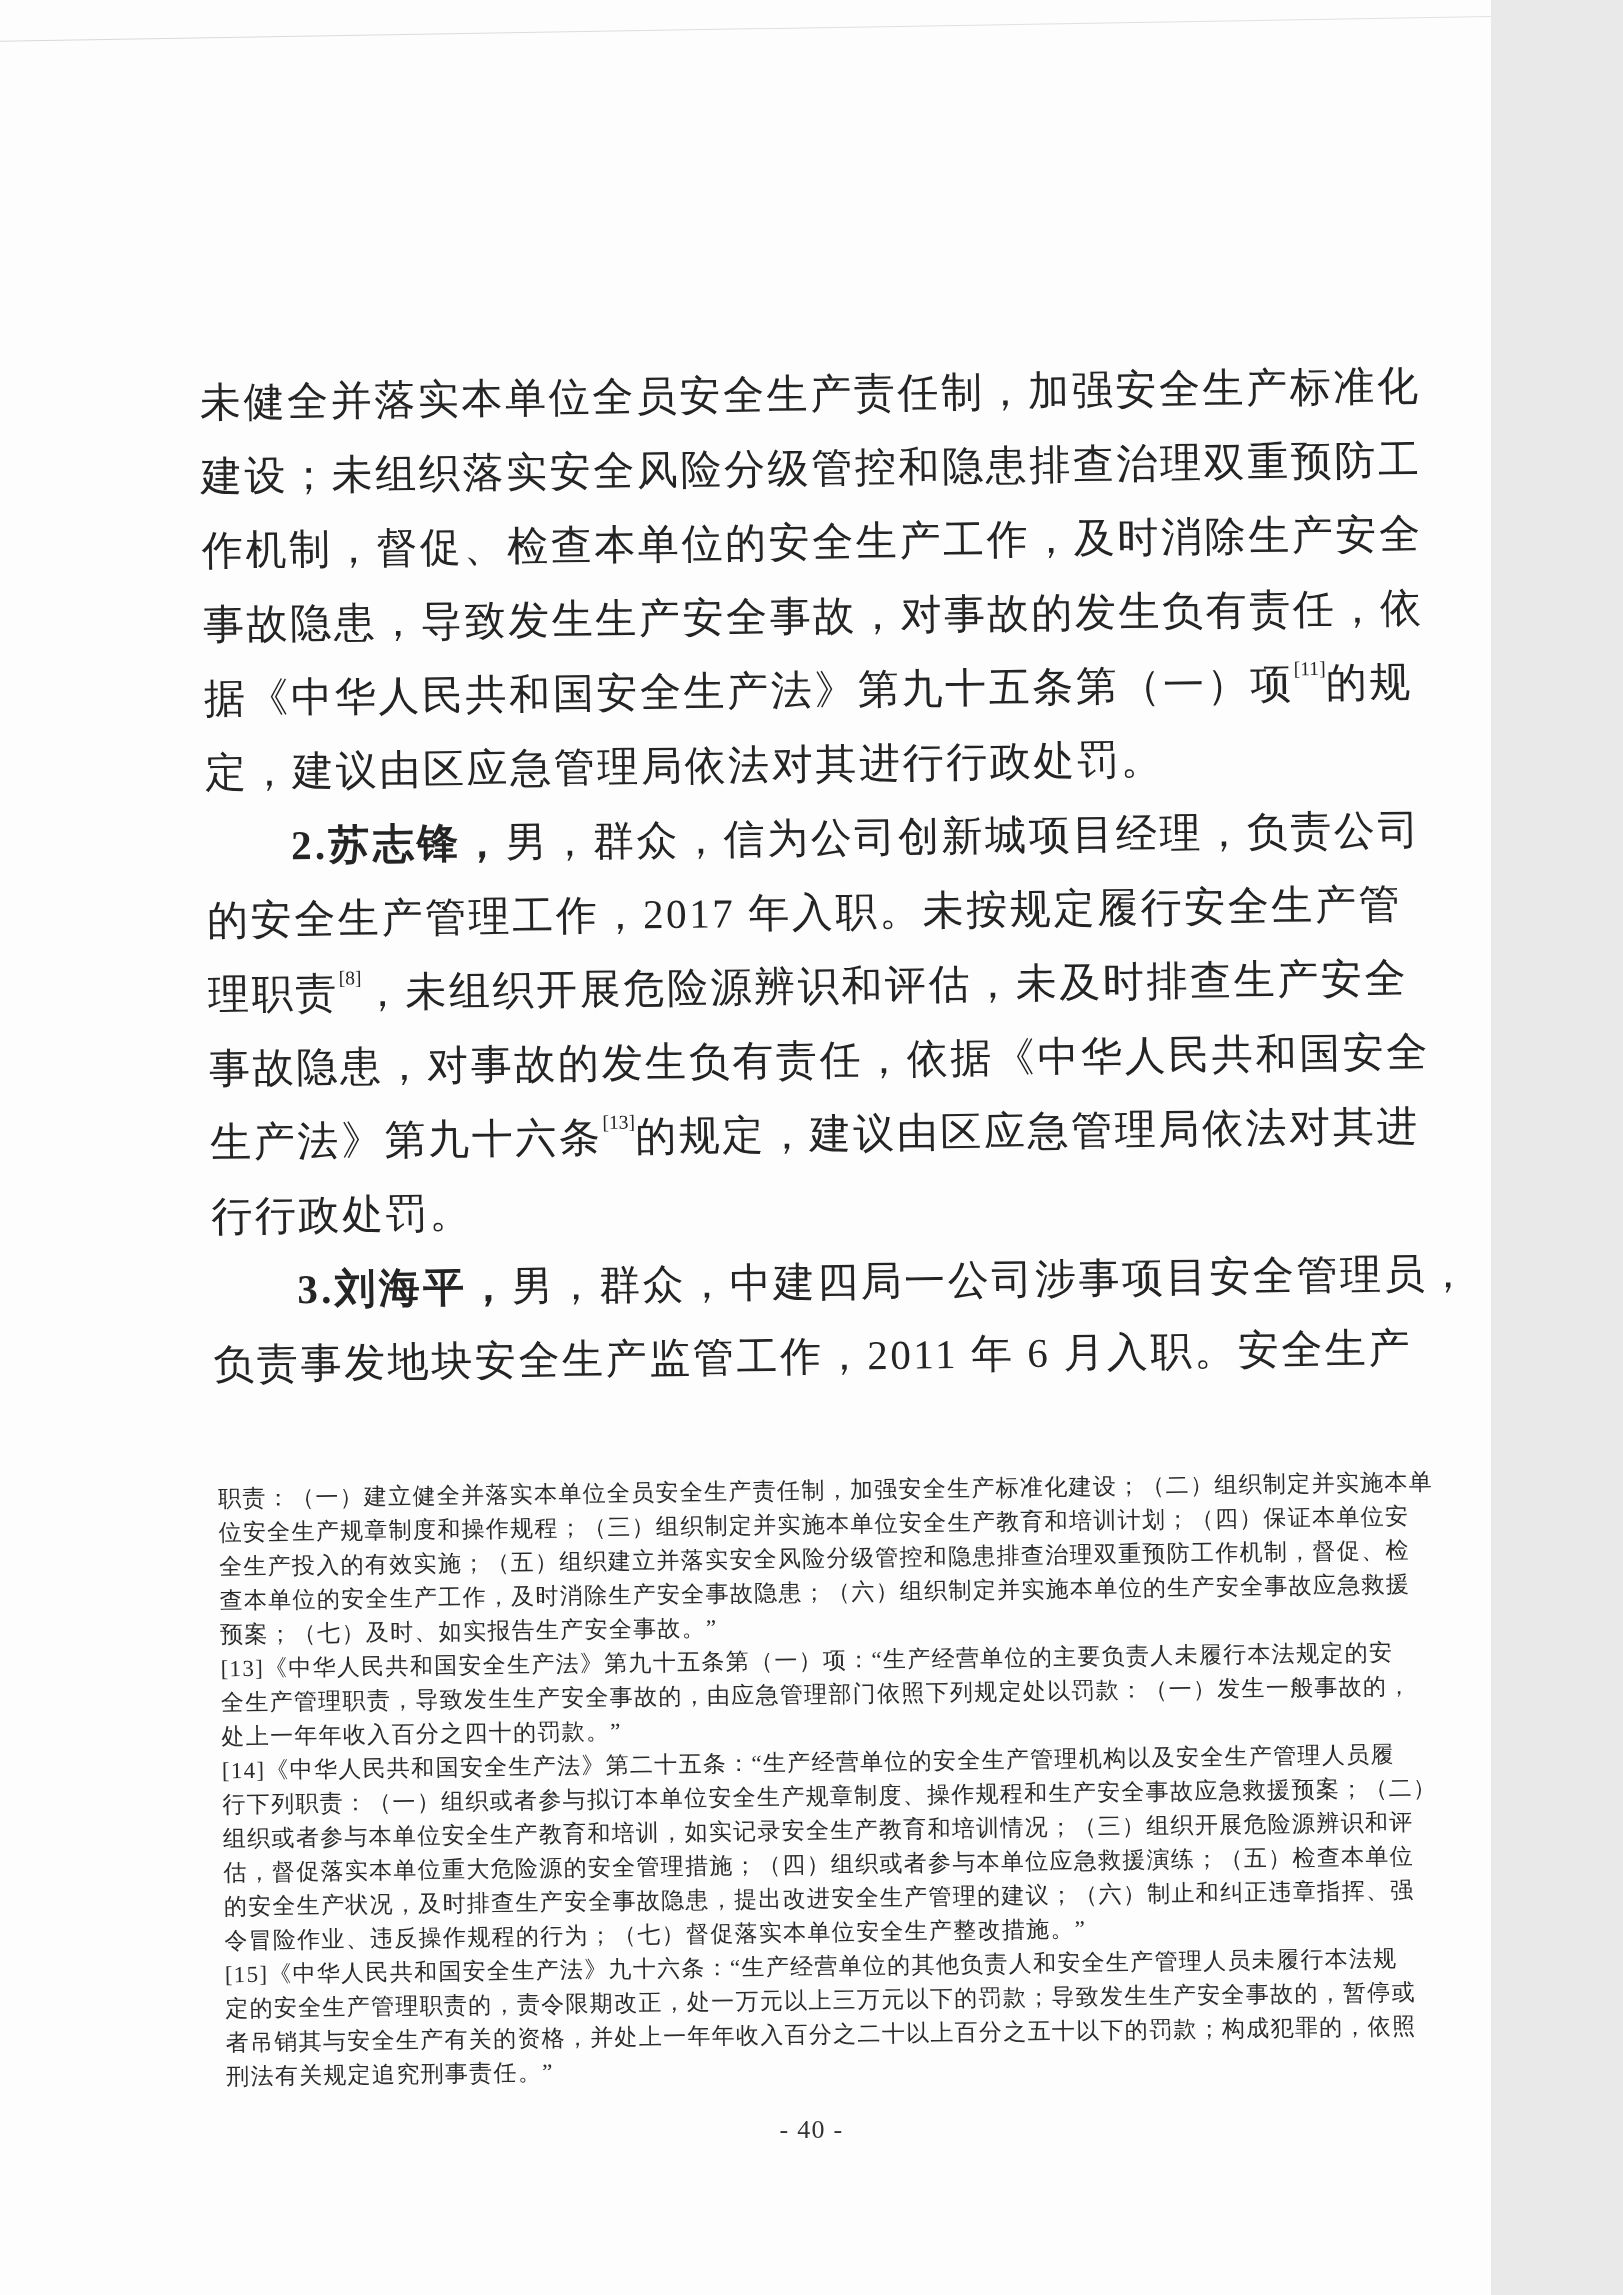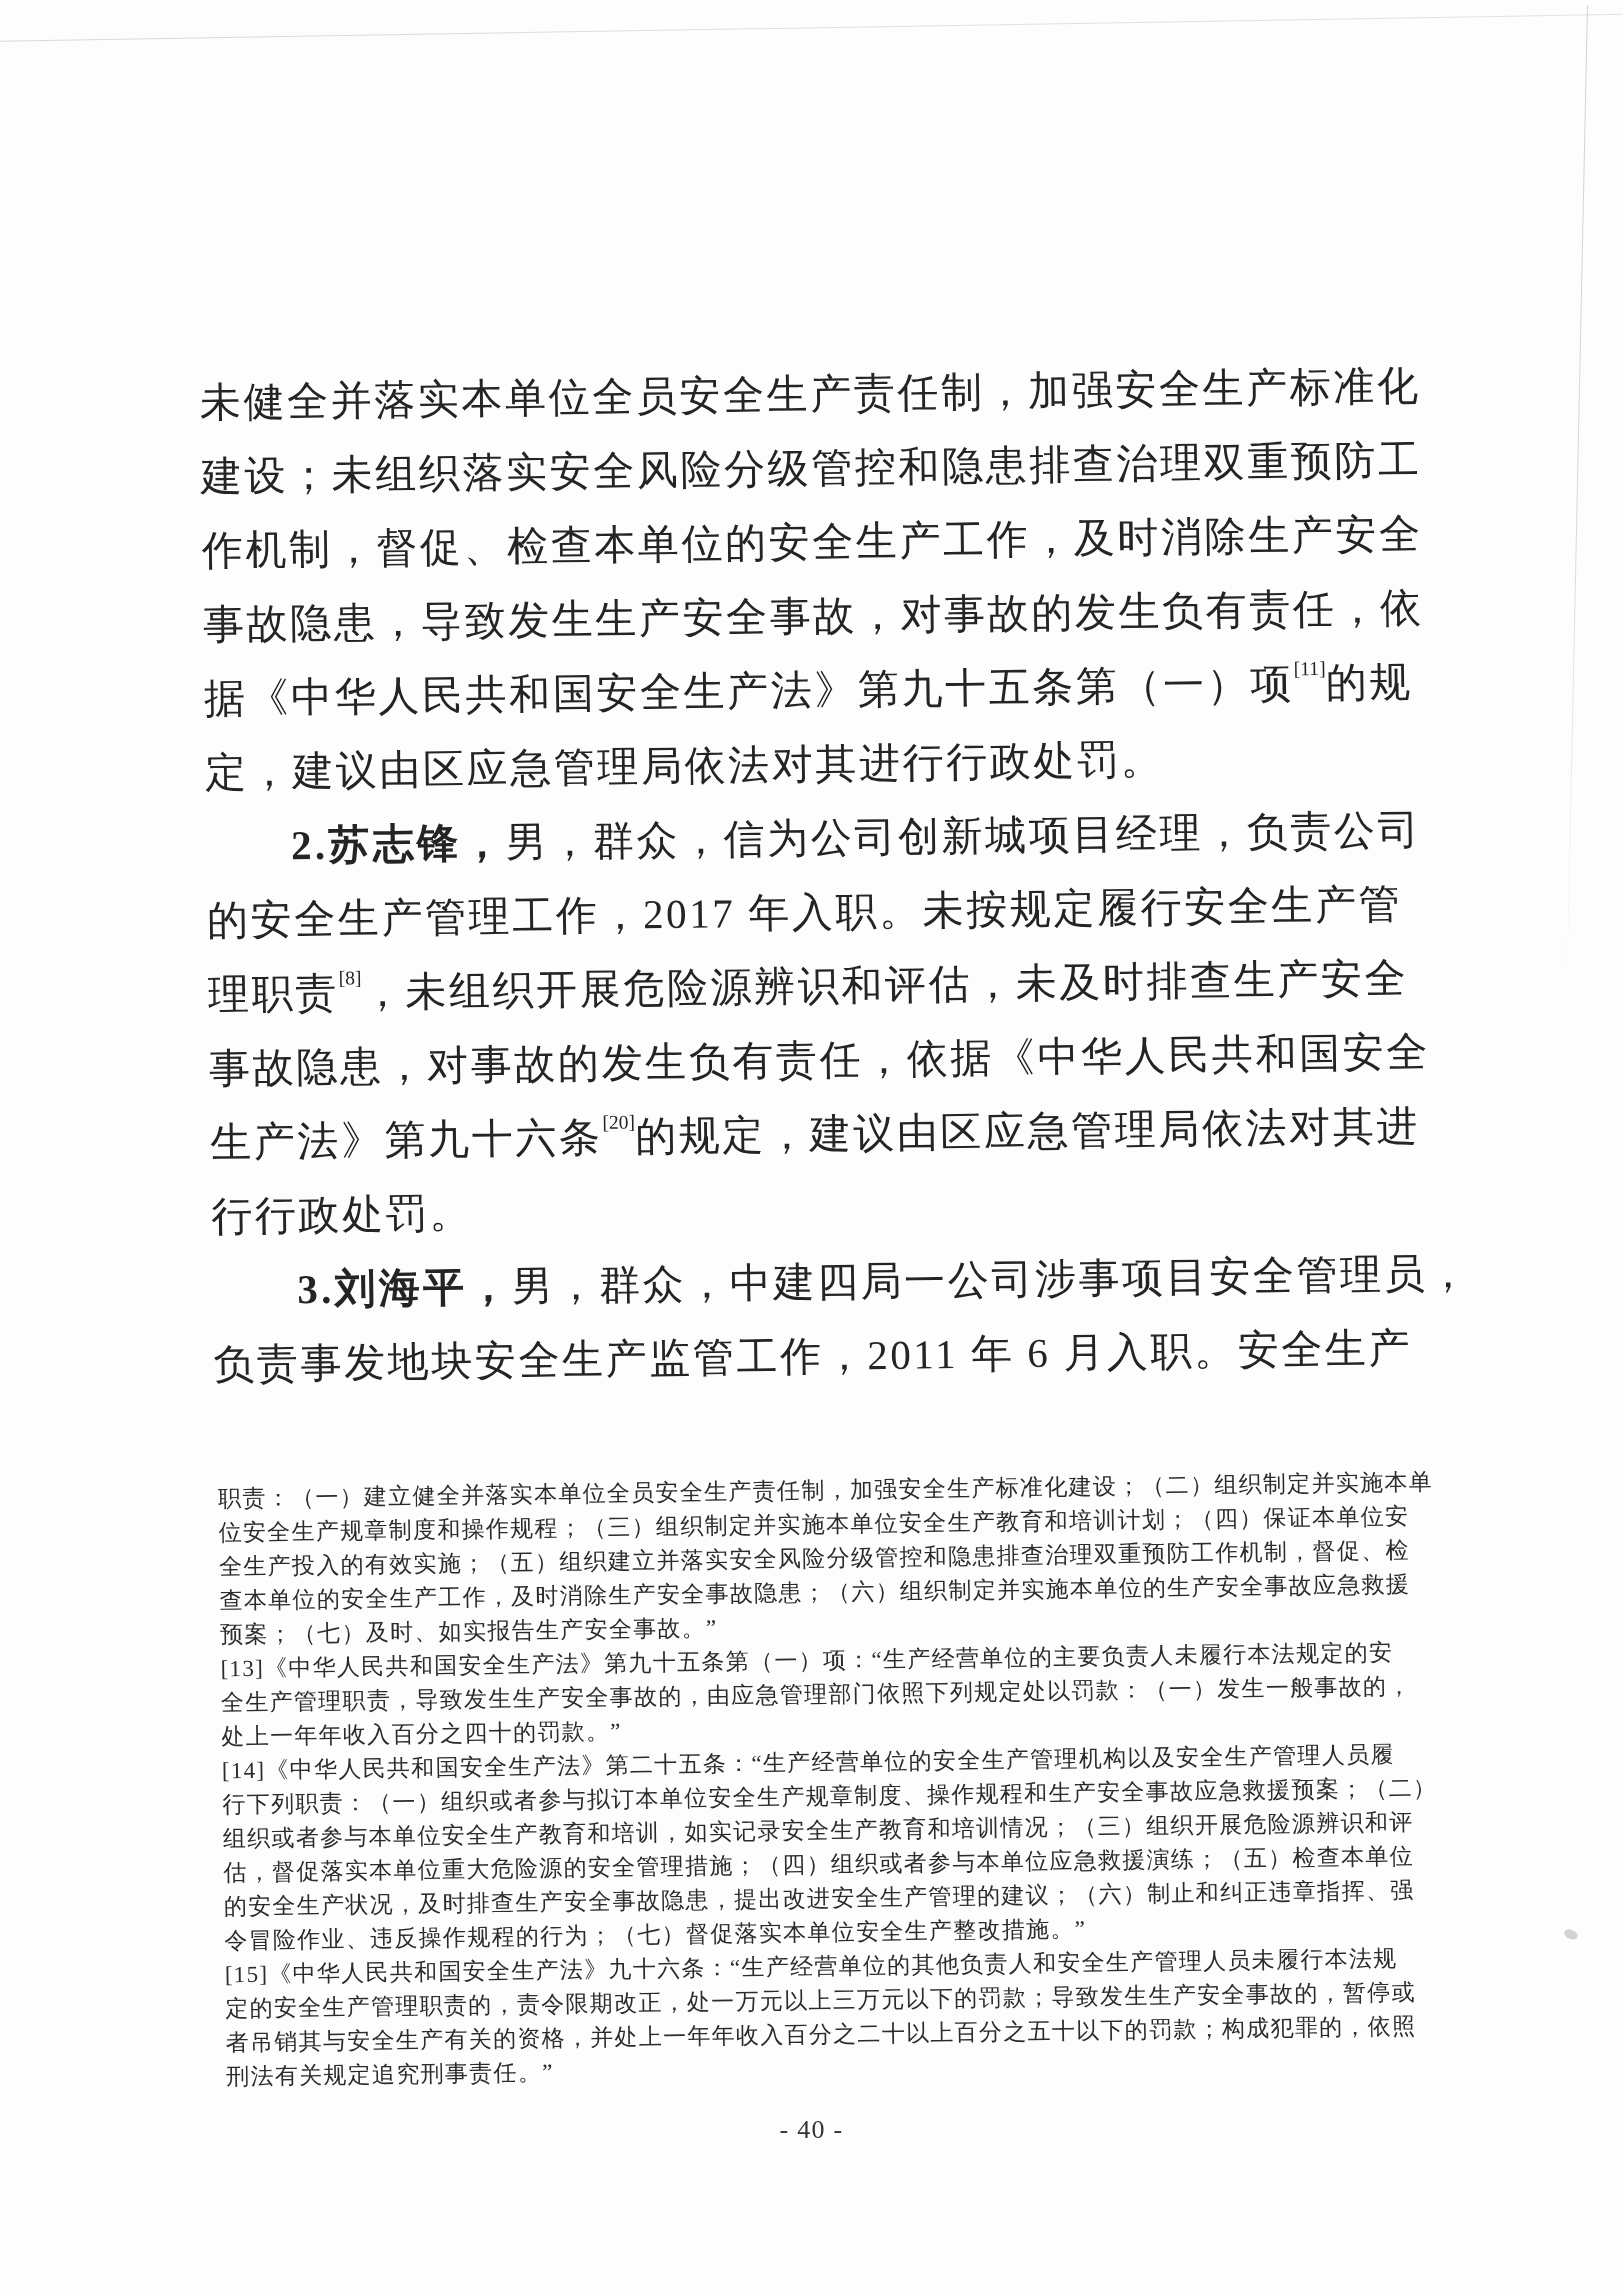--- a/index.html
+++ b/index.html
@@ -1,18 +1,18 @@
 <!DOCTYPE html>
 <html style="font-size:10.5px"><head>
 <meta charset="utf-8">
 <style>
   html,body{margin:0;padding:0;background:#e9e9e9;}
   .page{
     position:relative;
-    width:1623px;height:2295px;
+    width:1491px;height:2295px;
     background:#fdfdfd;
     overflow:hidden;
     font-family:"Liberation Serif","DejaVu Serif",serif;
     color:#262626;
   }
   
   .content{
     position:absolute;left:0;top:0;width:1623px;height:2295px;
     transform:rotate(-0.8deg);
     transform-origin:812px 982px;
@@ -72,21 +72,21 @@
       <div class="bline"><span>未健全并落实本单位全员安全生产责任制，加强安全生产标准化</span></div>
       <div class="bline"><span>建设；未组织落实安全风险分级管控和隐患排查治理双重预防工</span></div>
       <div class="bline"><span>作机制，督促、检查本单位的安全生产工作，及时消除生产安全</span></div>
       <div class="bline"><span>事故隐患，导致发生生产安全事故，对事故的发生负有责任，依</span></div>
       <div class="bline"><span>据《中华人民共和国安全生产法》第九十五条第（一）项</span><sup class="fnref">[11]</sup><span>的规</span></div>
       <div class="bline"><span>定，建议由区应急管理局依法对其进行行政处罚。</span></div>
       <div class="bline indent"><b>2.苏志锋，</b><span>男，群众，信为公司创新城项目经理，负责公司</span></div>
       <div class="bline"><span>的安全生产管理工作，2017 年入职。未按规定履行安全生产管</span></div>
       <div class="bline"><span>理职责</span><sup class="fnref">[8]</sup><span>，未组织开展危险源辨识和评估，未及时排查生产安全</span></div>
       <div class="bline"><span>事故隐患，对事故的发生负有责任，依据《中华人民共和国安全</span></div>
-      <div class="bline"><span>生产法》第九十六条</span><sup class="fnref">[20]</sup><span>的规定，建议由区应急管理局依法对其进</span></div>
+      <div class="bline"><span>生产法》第九十六条</span><sup class="fnref">[13]</sup><span>的规定，建议由区应急管理局依法对其进</span></div>
       <div class="bline"><span>行行政处罚。</span></div>
       <div class="bline indent"><b>3.刘海平，</b><span>男，群众，中建四局一公司涉事项目安全管理员，</span></div>
       <div class="bline"><span>负责事发地块安全生产监管工作，2011 年 6 月入职。安全生产</span></div>
     </div>
 
     <div class="footnotes">
       <div class="fline"><span>职责：（一）建立健全并落实本单位全员安全生产责任制，加强安全生产标准化建设；（二）组织制定并实施本单</span></div>
       <div class="fline"><span>位安全生产规章制度和操作规程；（三）组织制定并实施本单位安全生产教育和培训计划；（四）保证本单位安</span></div>
       <div class="fline"><span>全生产投入的有效实施；（五）组织建立并落实安全风险分级管控和隐患排查治理双重预防工作机制，督促、检</span></div>
       <div class="fline"><span>查本单位的安全生产工作，及时消除生产安全事故隐患；（六）组织制定并实施本单位的生产安全事故应急救援</span></div>

